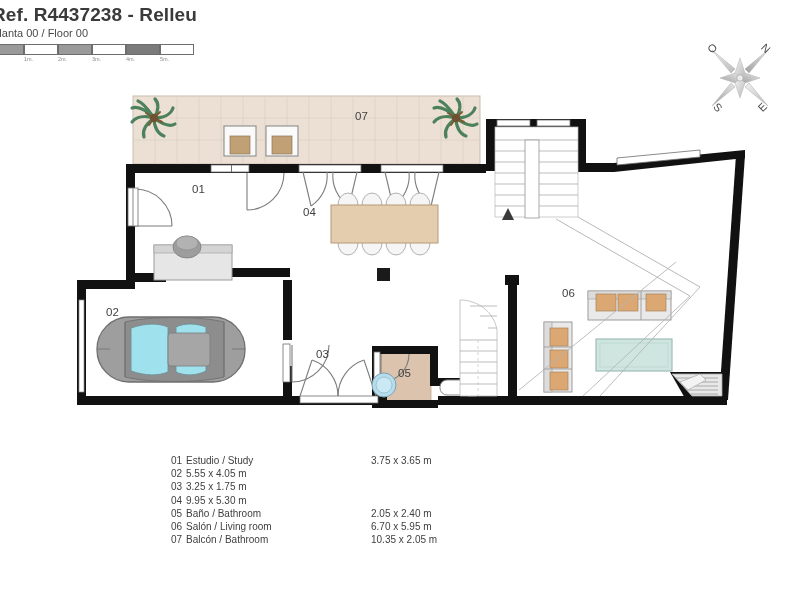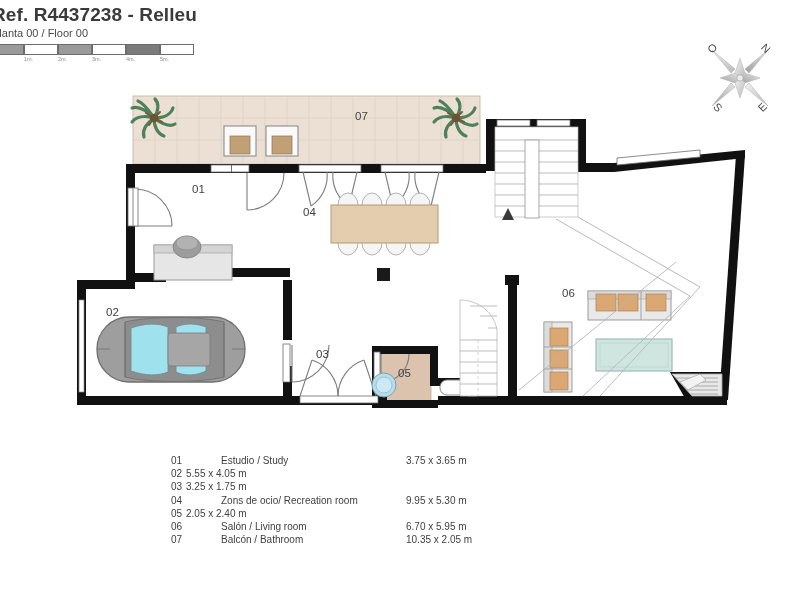--- a/index.html
+++ b/index.html
@@ -29,21 +29,21 @@
   
   #compass{position:absolute;left:694px;top:32px;width:92px;height:92px;}
 
   
   #plan{position:absolute;left:0;top:0;width:800px;height:600px;}
 
   
   #legend{position:absolute;left:171px;top:454px;width:300px;font-size:10px;color:#3f3f3f;}
   .leg-row{display:flex;line-height:13.2px;white-space:nowrap;}
   .leg-num{width:15px;flex:0 0 15px;}
-  .leg-name{flex:0 0 185px;margin-left:35px;}
+  .leg-name{flex:0 0 185px;}
   .leg-dim{flex:0 0 auto;}
 </style>
 </head>
 <body>
 
 <div id="canvas">
 
   <div id="header">
     <div id="title">Ref. R4437238 - Relleu</div>
     <div id="subtitle">Planta 00 / Floor 00</div>
@@ -412,25 +412,25 @@
     <div class="leg-row">
       <span class="leg-num">02</span>
       <span class="leg-dim">5.55 x 4.05 m</span>
     </div>
     <div class="leg-row">
       <span class="leg-num">03</span>
       <span class="leg-dim">3.25 x 1.75 m</span>
     </div>
     <div class="leg-row">
       <span class="leg-num">04</span>
-      <span class="leg-name">Zons de ocio/ Recreation room</span>
       <span class="leg-dim">9.95 x 5.30 m</span>
     </div>
     <div class="leg-row">
       <span class="leg-num">05</span>
+      <span class="leg-name">Baño / Bathroom</span>
       <span class="leg-dim">2.05 x 2.40 m</span>
     </div>
     <div class="leg-row">
       <span class="leg-num">06</span>
       <span class="leg-name">Salón / Living room</span>
       <span class="leg-dim">6.70 x 5.95 m</span>
     </div>
     <div class="leg-row">
       <span class="leg-num">07</span>
       <span class="leg-name">Balcón / Bathroom</span>

